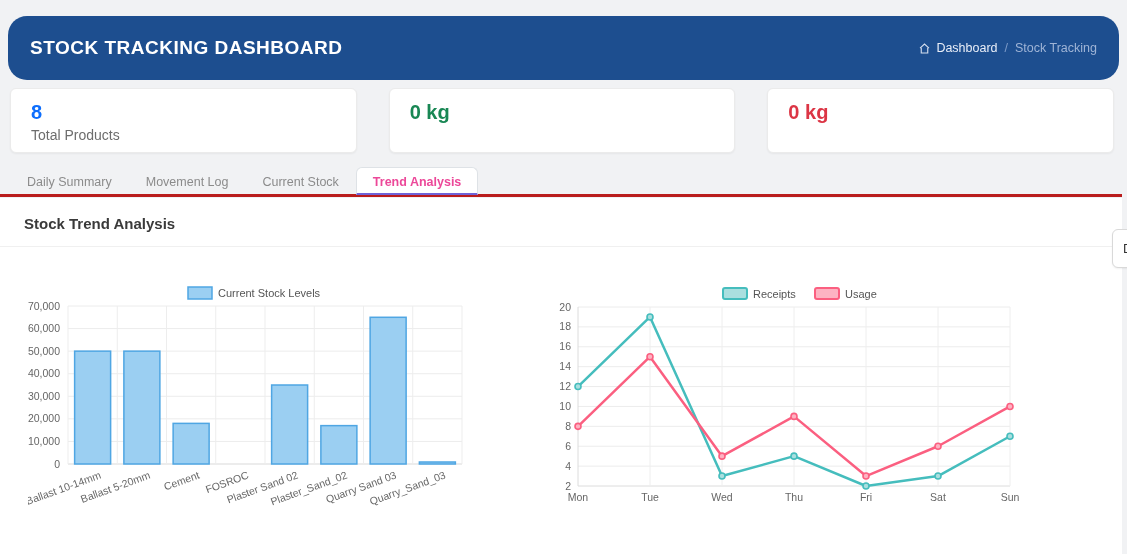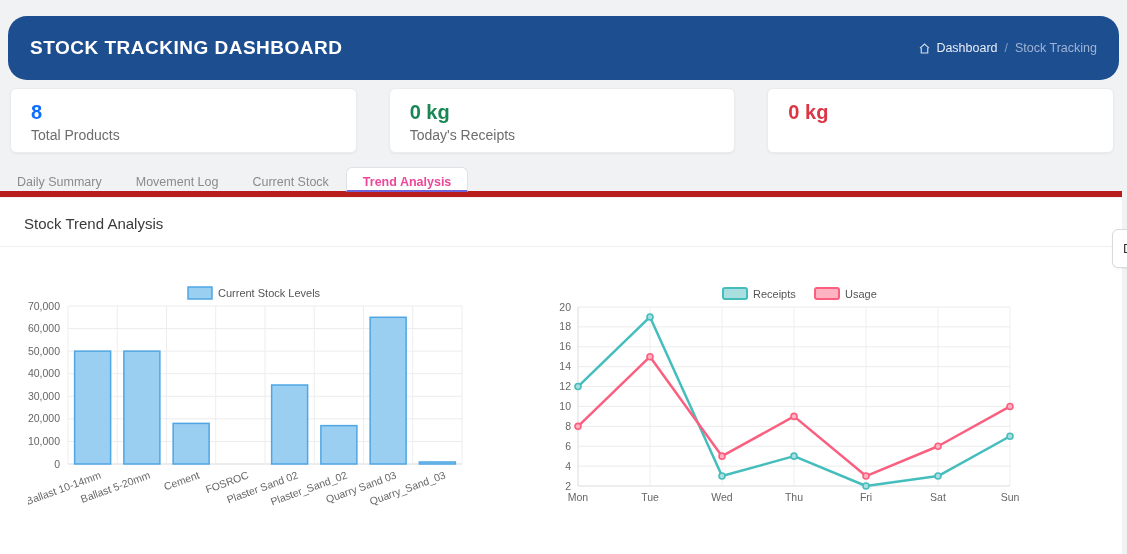--- a/index.html
+++ b/index.html
@@ -38,42 +38,42 @@
     border: 1px solid #ebebeb; border-radius: 6px;
     box-shadow: 0 1px 2px rgba(0,0,0,0.05);
     padding: 10px 20px 12px; height: 65px;
   }
   .card-value { font-size: 20px; font-weight: bold; line-height: 26px; }
   .card-label { font-size: 14px; color: #6d6d6d; margin-top: 2px; }
 
   
   .tabs {
     position: absolute; left: 0; top: 167px; width: 1122px; height: 30px;
-    display: flex; align-items: stretch; 
-    border-bottom: 6px solid #b91c1c;
+    display: flex; align-items: stretch; padding-left: 10px;
+    border-bottom: 3px solid #b91c1c;
   }
   .tab {
     padding: 7px 16px 0 16px; font-size: 12.5px; color: #8b8b8b;
     border: 1px solid transparent; border-bottom: none;
     border-radius: 6px 6px 0 0; margin-bottom: -1px; cursor: pointer;
     background: transparent;
   }
   .tab.active {
     background: #ffffff; border-color: #dee2e6;
     color: #ec4899; font-weight: bold;
     border-bottom: 2px solid #6f63d8;
   }
 
   
   .panel {
     position: absolute; left: 0; top: 198px; width: 1122px; height: 356px;
     background: #ffffff;
   }
   .panel-header { padding: 17px 24px 13px; border-bottom: 1px solid #f0f0f0; }
-  .panel-title { font-size: 15px; font-weight: normal; color: #3a3a3a; }
+  .panel-title { font-size: 15px; font-weight: bold; color: #3a3a3a; }
 
   .chart { position: absolute; }
   #bar-chart  { left: 28px;  top: 85px; }
   #line-chart { left: 548px; top: 85px; }
 
   
   .date-btn {
     position: absolute; left: 1112px; top: 229px;
     height: 39px; width: 70px;
     background: #ffffff; border: 1px solid #d9d9d9; border-radius: 6px;
@@ -103,21 +103,20 @@
   </div>
 </div>
 
 <div class="stats">
   <div class="card">
     <div class="card-value" style="color: rgb(13, 110, 253);">8</div>
     <div class="card-label">Total Products</div>
   </div>
   <div class="card">
     <div class="card-value" style="color: rgb(25, 135, 84);">0 kg</div>
-    <div class="card-label">Today's Receipts</div>
   </div>
   <div class="card">
     <div class="card-value" style="color: rgb(220, 53, 69);">0 kg</div>
   </div>
 </div>
 
 <div class="tabs">
   <div class="tab">Daily Summary</div>
   <div class="tab">Movement Log</div>
   <div class="tab">Current Stock</div>

